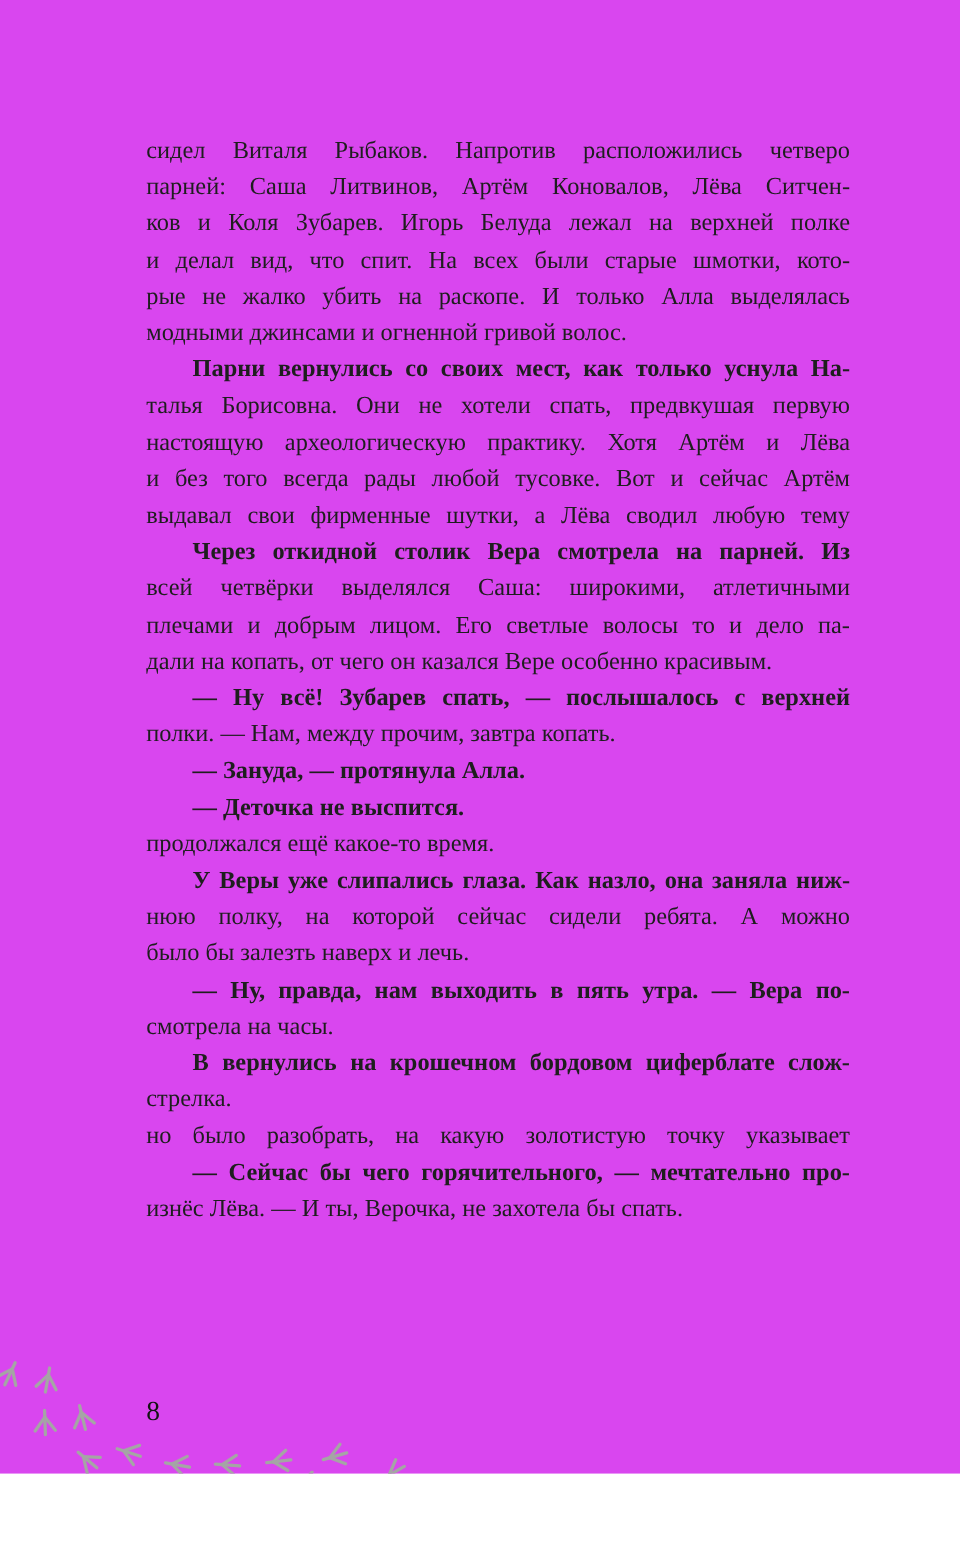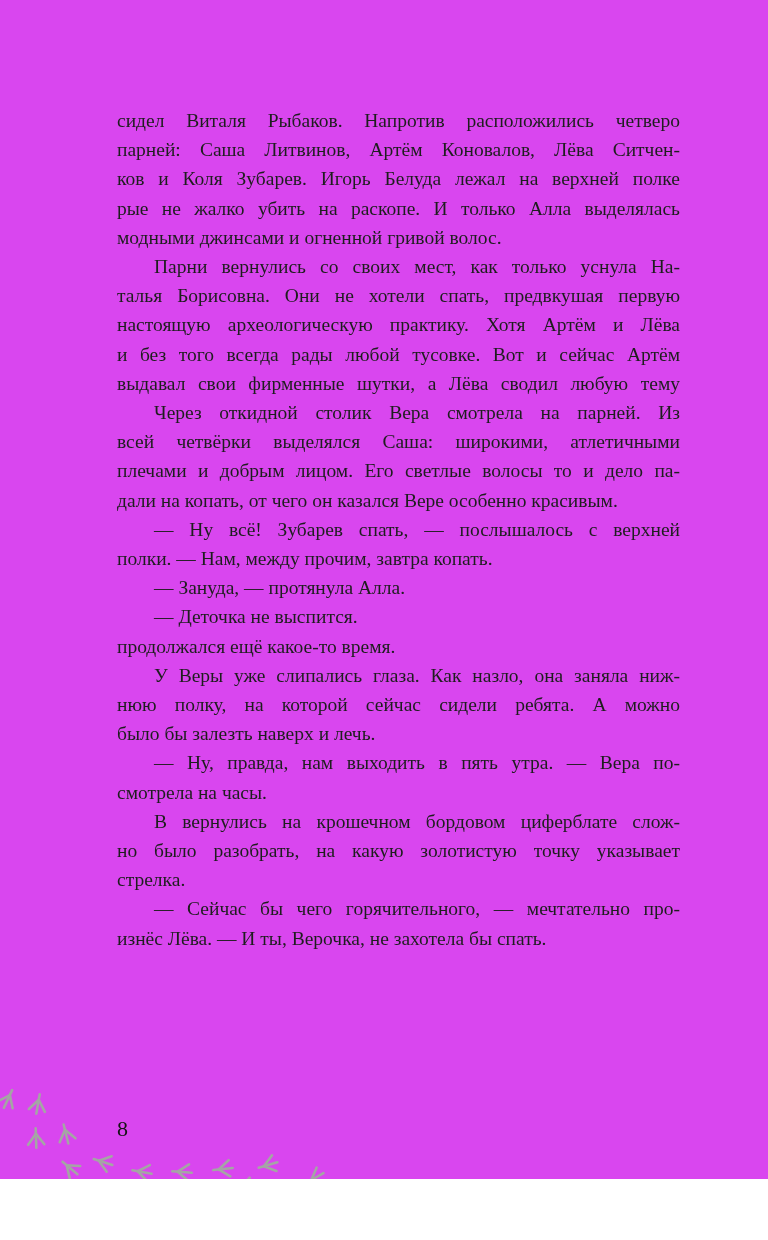--- a/index.html
+++ b/index.html
@@ -20,21 +20,21 @@
     font-size: 19.5px;
     line-height: 29.2px;
   }
   .para { margin: 0; }
   .line {
     text-align: justify;
     text-align-last: justify;
     white-space: normal;
   }
   .line.last { text-align-last: left; }
-  .line.first { text-indent: 37px; }
+  .line.first { text-indent: 37px; font-weight: bold; }
   .page-number {
     position: absolute;
     left: 117px;
     top: 1117px;
     font-size: 22px;
     line-height: 24px;
     color: #141414;
   }
   .tracks { position: absolute; left: 0; top: 0; width: 768px; height: 1240px; pointer-events: none; }
   .track {
@@ -46,20 +46,21 @@
 </style>
 </head>
 <body>
 
 <div class="page">
   <div class="text-block">
       <div class="para">
         <div class="line">сидел Виталя Рыбаков. Напротив расположились четверо</div>
         <div class="line">парней: Саша Литвинов, Артём Коновалов, Лёва Ситчен-</div>
         <div class="line">ков и Коля Зубарев. Игорь Белуда лежал на верхней полке</div>
+        <div class="line">и делал вид, что спит. На всех были старые шмотки, кото-</div>
         <div class="line">рые не жалко убить на раскопе. И только Алла выделялась</div>
         <div class="line last">модными джинсами и огненной гривой волос.</div>
       </div>
       <div class="para">
         <div class="line first">Парни вернулись со своих мест, как только уснула На-</div>
         <div class="line">талья Борисовна. Они не хотели спать, предвкушая первую</div>
         <div class="line">настоящую археологическую практику. Хотя Артём и Лёва</div>
         <div class="line">и без того всегда рады любой тусовке. Вот и сейчас Артём</div>
         <div class="line">выдавал свои фирменные шутки, а Лёва сводил любую тему</div>
       </div>
@@ -86,22 +87,22 @@
         <div class="line first">У Веры уже слипались глаза. Как назло, она заняла ниж-</div>
         <div class="line">нюю полку, на которой сейчас сидели ребята. А можно</div>
         <div class="line last">было бы залезть наверх и лечь.</div>
       </div>
       <div class="para">
         <div class="line first">— Ну, правда, нам выходить в пять утра. — Вера по-</div>
         <div class="line last">смотрела на часы.</div>
       </div>
       <div class="para">
         <div class="line first">В вернулись на крошечном бордовом циферблате слож-</div>
+        <div class="line last">стрелка.</div>
         <div class="line">но было разобрать, на какую золотистую точку указывает</div>
-        <div class="line last">стрелка.</div>
       </div>
       <div class="para">
         <div class="line first">— Сейчас бы чего горячительного, — мечтательно про-</div>
         <div class="line last">изнёс Лёва. — И ты, Верочка, не захотела бы спать.</div>
       </div>
     </div>
   <div class="page-number">8</div>
   <div class="tracks">
       <span class="track" style="left: -5px; top: 1086px; transform: rotate(115deg);">
         <svg viewBox="0 0 24 24" xmlns="http://www.w3.org/2000/svg">

